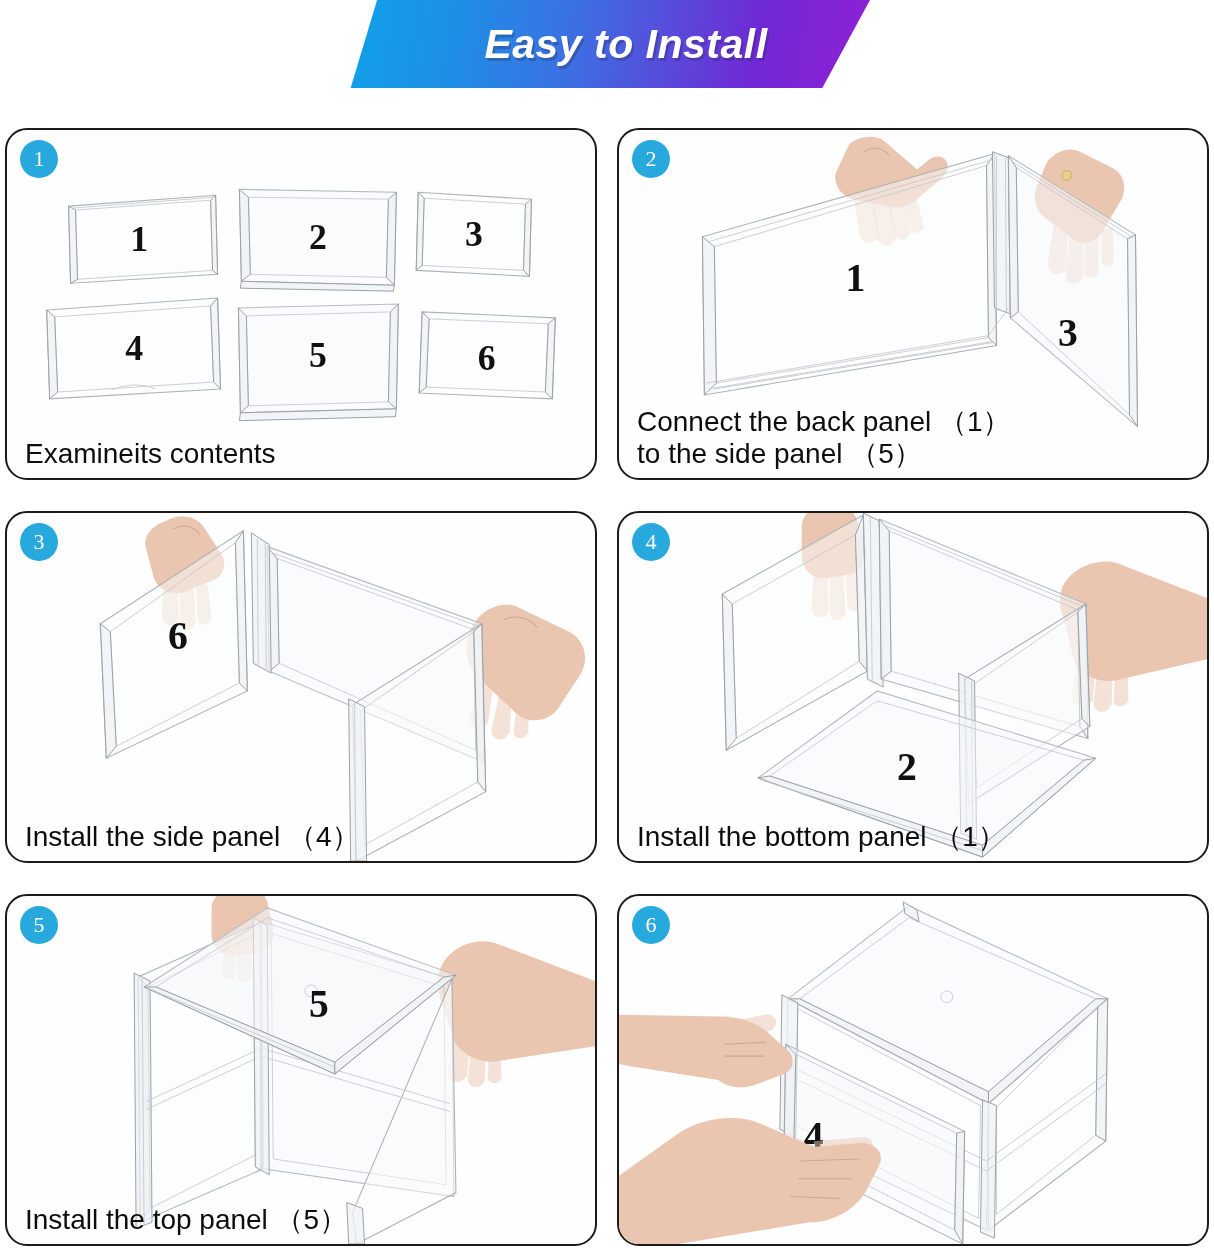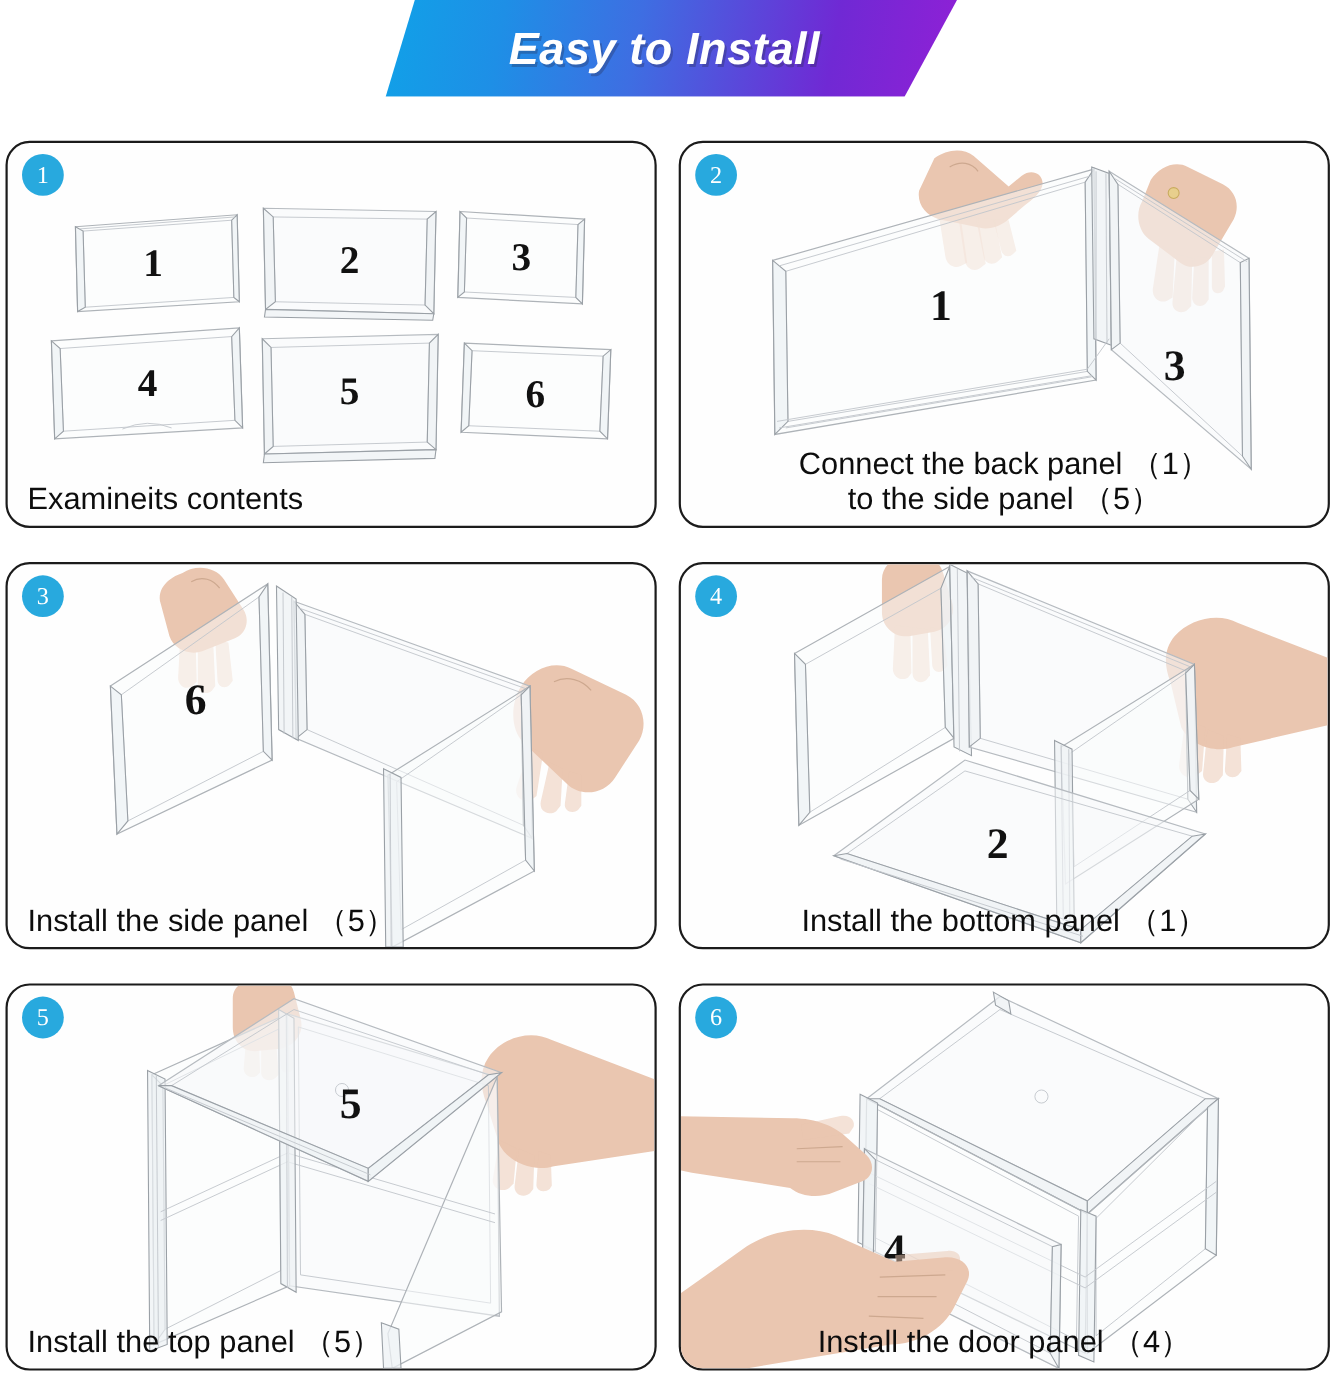--- a/index.html
+++ b/index.html
@@ -27,21 +27,21 @@
     left: 340px;
     top: 0;
     width: 530px;
     height: 88px;
     background: linear-gradient(100deg, #0FA3E8 0%, #1E8FE6 22%, #3E6EE2 45%, #7029D4 78%, #9020D6 100%);
     -webkit-clip-path: polygon(7.0% 0%, 100% 0%, 91.0% 100%, 2.0% 100%);
     clip-path: polygon(7.0% 0%, 100% 0%, 91.0% 100%, 2.0% 100%);
   }
   #banner-title {
     position: absolute;
-    left: 337px;
+    left: 359px;
     top: 0;
     width: 530px;
     height: 88px;
     display: flex;
     align-items: center;
     justify-content: center;
     font-size: 41px;
     font-weight: bold;
     font-style: italic;
     color: #ffffff;
@@ -94,21 +94,21 @@
     bottom: 8px;
     font-size: 28px;
     color: #0d0d0d;
     z-index: 25;
     line-height: 1.14;
     padding: 0 18px;
     box-sizing: border-box;
     font-family: "Liberation Sans", sans-serif;
   }
   .caption.left  { text-align: left; }
-  .caption.center{ text-align: center; }
+  .caption.center{ }
 
   .stage {
     position: absolute;
     left: 0; top: 0;
     width: 100%; height: 100%;
     z-index: 10;
   }
   .stage svg { display:block; width:100%; height:100%; }
 
   
@@ -301,21 +301,21 @@
           <polygon class="acr-thin" points="470,120 474,272 360,336 356,200"></polygon>
           <polygon class="acr-edge" points="478,112 470,120 474,272 482,282"></polygon>
         </g>
 
         <g>
           <polygon class="acr-edge" points="344,188 360,196 362,352 346,352"></polygon>
           <line class="acr-thin" x1="350" y1="193" x2="351" y2="352"></line>
         </g>
       </svg>
     </div>
-    <div class="caption left">Install the side panel （5）</div>
+    <div class="caption left">Install the side panel （4）</div>
   </div>
 
   <div class="card">
     <div class="badge">4</div>
     <div class="stage">
       <svg viewBox="0 0 592 352" preserveAspectRatio="none">
         <g>
           <path class="skin" d="M206,-10 C220,-14 236,-6 240,8 L248,34 C252,48 244,60 232,62
                                 L210,66 C196,68 184,58 184,44 L184,14 C184,2 194,-6 206,-10 Z"></path>
           <path class="skin-t" d="M196,56 L194,96 C194,104 202,108 208,104 L211,100 L210,58 Z"></path>
@@ -479,16 +479,15 @@
           <path class="skin" d="M-10,290 L60,240 C84,224 118,220 142,230 L196,254 L240,250
                                 C258,248 268,260 262,272 L250,296 C240,316 216,330 192,330
                                 L60,352 L-10,352 Z"></path>
           <path class="skin-t" d="M196,248 L244,244 C254,243 258,250 254,256 L248,262 L198,266 Z"></path>
           <path class="skin-line" d="M182,268 L242,266"></path>
           <path class="skin-line" d="M180,286 L234,286"></path>
           <path class="skin-line" d="M172,304 L222,306"></path>
         </g>
       </svg>
     </div>
-    <div class="caption center">Install the door panel （4）</div>
   </div>
 
 </div>
 
 </body></html>

